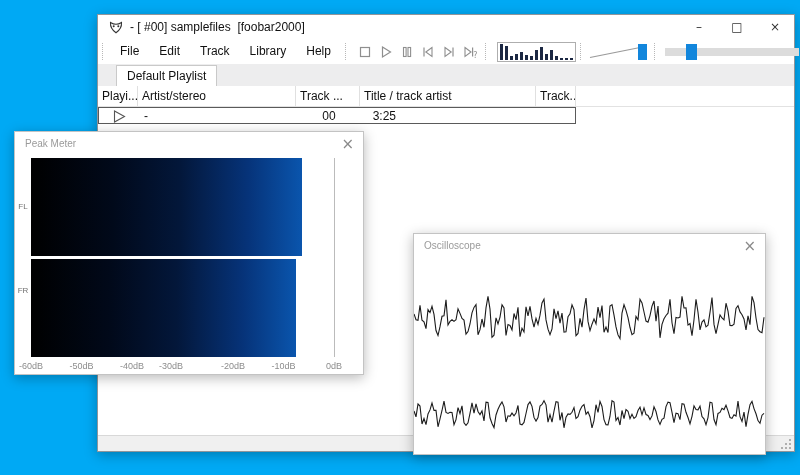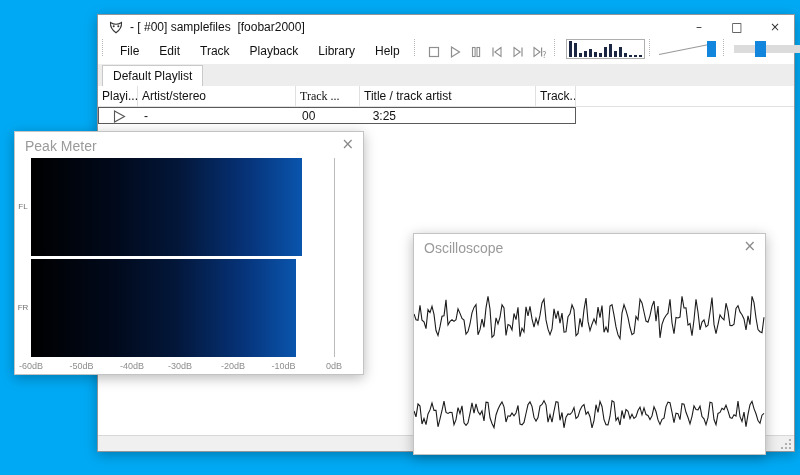--- a/index.html
+++ b/index.html
@@ -8,51 +8,51 @@
   .window{position:absolute;background:#fff;box-shadow:0 3px 12px rgba(0,0,0,.28);box-sizing:border-box;}
   
   .main{left:97px;top:14px;width:698px;height:438px;z-index:1;border:1px solid #90959a;
         display:flex;flex-direction:column;}
   .titlebar{height:24px;display:flex;align-items:center;padding-left:11px;flex:none;}
   .app-icon{width:14px;height:13px;flex:none;}
   .title{font-size:12px;color:#111;margin-left:7px;flex:1;white-space:pre;overflow:hidden;}
   .winbtns{display:flex;height:100%;}
   .winbtn{width:38px;height:100%;display:flex;align-items:center;justify-content:center;
           font-size:12px;color:#333;font-family:"DejaVu Sans",sans-serif;}
-  .toolbar{height:25px;display:flex;flex:none;}
+  .toolbar{height:25px;display:flex;align-items:center;flex:none;}
   .grip,.sep{width:4px;height:17px;border-left:1px dotted #b8b8b8;margin:0 3px 0 4px;flex:none;}
   .menubar{display:flex;align-items:center;}
   .menu-item{font-size:12px;color:#111;padding:0 10px;line-height:25px;}
   .transport{display:flex;align-items:center;margin-left:2px;}
   .tbtn{width:21px;height:19px;display:flex;align-items:center;justify-content:center;flex:none;}
   .spectrum{width:84px;height:20px;border:1px solid #aeaeae;box-sizing:border-box;
             display:flex;align-items:flex-end;padding:1px 2px;gap:2px;margin-left:4px;background:#fff;}
   .sbar{width:3px;background:#1b2742;flex:none;}
   .volume{position:relative;width:62px;height:20px;flex:none;}
   .vhandle{position:absolute;width:9px;height:16px;top:2px;background:#1286dc;}
   .seekbar{position:relative;width:138px;height:20px;flex:none;margin-left:3px;}
   .strack{position:absolute;top:6px;left:0;width:134px;height:8px;background:#dcdcdc;}
   .shandle{position:absolute;top:2px;width:11px;height:16px;background:#1286dc;}
   .tabstrip{height:22px;background:#ededee;display:flex;align-items:flex-end;flex:none;}
   .tab{height:21px;background:#fff;border:1px solid #c9c9c9;border-bottom:none;padding:0 10px;
-       font-size:12px;color:#111;display:flex;align-items:center;box-sizing:border-box;margin-left:4px;}
+       font-size:12px;color:#111;display:flex;align-items:center;box-sizing:border-box;margin-left:18px;}
   .pl-header{height:20px;display:flex;border-bottom:1px solid #e2e2e2;font-size:12px;color:#111;
              align-items:stretch;flex:none;}
   .pl-hcell{border-right:1px solid #e0e0e0;padding:0 4px;white-space:nowrap;overflow:hidden;
             display:flex;align-items:center;box-sizing:border-box;flex:none;}
   .pl-row{height:17px;display:flex;font-size:12px;color:#111;align-items:center;flex:none;
           border:1px solid #5a5a5a;width:478px;box-sizing:border-box;}
   .pl-cell{white-space:nowrap;overflow:hidden;box-sizing:border-box;padding:0 5px;flex:none;}
   .pl-body{flex:1;background:#fff;}
   .statusbar{height:15px;background:#f0f0f0;border-top:1px solid #d8d8d8;font-size:11px;color:#111;
              display:flex;align-items:center;padding:0 7px;flex:none;position:relative;}
   .resize-grip{position:absolute;right:2px;bottom:1px;}
   
   .panel{border:1px solid #c3c3c3;}
-  .panel-title{position:absolute;left:10px;top:6px;font-size:14px;color:#9a9a9a;}
+  .panel-title{position:absolute;left:10px;top:6px;font-size:10px;color:#9a9a9a;}
   .panel-close{position:absolute;right:9px;top:3px;font-size:15px;color:#8a8a8a;
                font-family:"DejaVu Sans",sans-serif;line-height:18px;}
   .peak{left:14px;top:131px;width:350px;height:244px;z-index:2;}
   .meter-bar{position:absolute;left:16px;height:98px;
      background:linear-gradient(90deg,#000 0%,#01091a 30%,#03173a 55%,#063379 80%,#0a55ad 100%);}
   .zero-line{position:absolute;left:319px;top:26px;width:1px;height:199px;background:#bbb;}
   .db-label{position:absolute;bottom:3px;font-size:9px;color:#8c8c8c;transform:translateX(-50%);white-space:nowrap;}
   .ch-label{position:absolute;left:1px;width:14px;font-size:8px;color:#707070;text-align:center;}
   .osc{left:413px;top:233px;width:353px;height:222px;z-index:3;}
   .osc svg{position:absolute;left:0;top:0;}
@@ -76,21 +76,20 @@
         <span class="winbtn">×</span>
       </div>
     </div>
 
     <div class="toolbar">
       <span class="grip"></span>
       <div class="menubar" id="menubar">
           <span class="menu-item">File</span>
           <span class="menu-item">Edit</span>
           <span class="menu-item">Track</span>
-          <span class="menu-item">Playback</span>
           <span class="menu-item">Library</span>
           <span class="menu-item">Help</span>
         </div>
       <span class="sep"></span>
       <div class="transport">
         <span class="tbtn">
           <svg width="16" height="16" viewBox="0 0 16 16">
               <rect x="3.5" y="3.5" width="9" height="9" fill="none" stroke="#8f8f8f" stroke-width="1.2"></rect>
             </svg>
         </span>
@@ -157,30 +156,30 @@
       </div>
     </div>
 
     <div class="tabstrip">
       <div class="tab">Default Playlist</div>
     </div>
 
     <div class="pl-header" id="plheader">
         <div class="pl-hcell" style="width: 40px; justify-content: flex-start;">Playi...</div>
         <div class="pl-hcell" style="width: 158px; justify-content: flex-start;">Artist/stereo</div>
-        <div class="pl-hcell" style="width: 64px; justify-content: flex-start; font-family: Liberation Serif, serif;">Track ...</div>
+        <div class="pl-hcell" style="width: 64px; justify-content: flex-start;">Track ...</div>
         <div class="pl-hcell" style="width: 176px; justify-content: flex-start;">Title / track artist</div>
         <div class="pl-hcell" style="width: 40px; justify-content: flex-start;">Track...</div>
       </div>
     <div class="pl-row" id="plrow">
         <div class="pl-cell" style="width: 40px; text-align: center;"><svg width="15" height="13" viewBox="0 0 15 13" style="vertical-align:middle">
             <path d="M2.5 1 L12.5 6.5 L2.5 12 Z" fill="none" stroke="#555" stroke-width="1.1"></path>
           </svg></div>
         <div class="pl-cell" style="width: 158px; text-align: left;">-</div>
-        <div class="pl-cell" style="width: 64px; text-align: left;">00</div>
+        <div class="pl-cell" style="width: 64px; text-align: center;">00</div>
         <div class="pl-cell" style="width: 40px; text-align: right;">3:25</div>
       </div>
     <div class="pl-body"></div>
 
     <div class="statusbar">
       <svg class="resize-grip" width="13" height="13" viewBox="0 0 13 13">
         <g fill="#9a9a9a">
             <circle cx="11" cy="3" r="1"></circle>
             <circle cx="11" cy="7" r="1"></circle>
             <circle cx="11" cy="11" r="1"></circle>
@@ -192,25 +191,25 @@
     </div>
   </div>
 
   <div class="window panel peak" id="peakpanel">
     <span class="panel-title">Peak Meter</span>
     <span class="panel-close">×</span>
     <span class="zero-line"></span>
   <div class="meter-bar" style="top: 26px; width: 271px;"></div>
       <span class="ch-label" style="top: 70px;">FL</span>
       <div class="meter-bar" style="top: 127px; width: 265px;"></div>
-      <span class="ch-label" style="top: 171px;">FR</span>
+      <span class="ch-label" style="top: 154px;">FR</span>
       <span class="db-label" style="left: 16px;">-60dB</span>
       <span class="db-label" style="left: 66.5px; margin-top: 43px;">-50dB</span>
       <span class="db-label" style="left: 117px;">-40dB</span>
-      <span class="db-label" style="left: 165px;">-30dB</span>
+      <span class="db-label" style="left: 156px;">-30dB</span>
       <span class="db-label" style="left: 218px;">-20dB</span>
       <span class="db-label" style="left: 268.5px;">-10dB</span>
       <span class="db-label" style="left: 319px;">0dB</span>
     </div>
 
   <div class="window panel osc">
     <span class="panel-title">Oscilloscope</span>
     <span class="panel-close">×</span>
     <svg id="oscsvg" width="351" height="220" viewBox="0 0 351 220">
         <polyline points="0,79.9 2,85.8 4,86.3 6,71.4 8,86.2 10,87.9 12,94.7 14,75.6 16,78.6 18,72.3 20,80.4 22,96.5 24,101.5 26,92.7 28,82.3 30,81.8 32,65.9 34,90.9 36,87.4 38,85.8 40,87.4 42,85.8 44,74.8 46,79.4 48,84.5 50,86.1 52,100.2 54,97.6 56,90.0 58,78.9 60,73.4 62,70.6 64,100.8 66,95.7 68,85.0 70,93.3 72,73.9 74,62.3 76,75.1 78,103.3 80,101.2 82,83.8 84,89.8 86,83.1 88,70.8 90,74.0 92,101.5 94,90.5 96,91.5 98,95.9 100,79.5 102,85.6 104,73.3 106,102.7 108,94.2 110,97.9 112,72.9 114,81.9 116,72.4 118,84.9 120,93.2 122,84.3 124,90.4 126,81.2 128,68.9 130,65.2 132,85.9 134,95.2 136,100.6 138,95.0 140,74.9 142,84.7 144,76.8 146,89.2 148,79.1 150,98.1 152,97.8 154,82.8 156,79.8 158,70.9 160,75.7 162,101.7 164,99.4 166,84.3 168,93.1 170,75.7 172,64.0 174,87.4 176,96.6 178,90.2 180,84.9 182,89.8 184,73.1 186,83.7 188,71.6 190,98.3 192,93.0 194,98.5 196,72.0 198,70.6 200,81.1 202,92.9 204,100.9 206,104.6 208,79.0 210,70.7 212,76.4 214,83.7 216,93.5 218,100.6 220,99.2 222,82.4 224,85.8 226,65.3 228,68.9 230,78.0 232,87.1 234,88.1 236,81.6 238,72.1 240,67.0 242,87.2 244,72.1 246,103.8 248,90.3 250,84.7 252,81.5 254,79.2 256,65.4 258,88.8 260,99.6 262,83.5 264,84.0 266,83.1 268,62.3 270,74.0 272,73.8 274,91.1 276,89.6 278,101.7 280,85.8 282,65.3 284,78.2 286,95.9 288,88.1 290,85.8 292,92.9 294,91.3 296,78.3 298,63.5 300,90.4 302,99.7 304,90.3 306,80.9 308,84.0 310,85.9 312,69.2 314,77.2 316,91.4 318,91.6 320,90.3 322,74.5 324,71.7 326,77.9 328,80.8 330,85.0 332,96.0 334,81.9 336,90.7 338,62.3 340,68.7 342,84.0 344,95.5 346,97.7 348,98.6 350,83.3" fill="none" stroke="#1b1b1b" stroke-width="1.1"></polyline>

